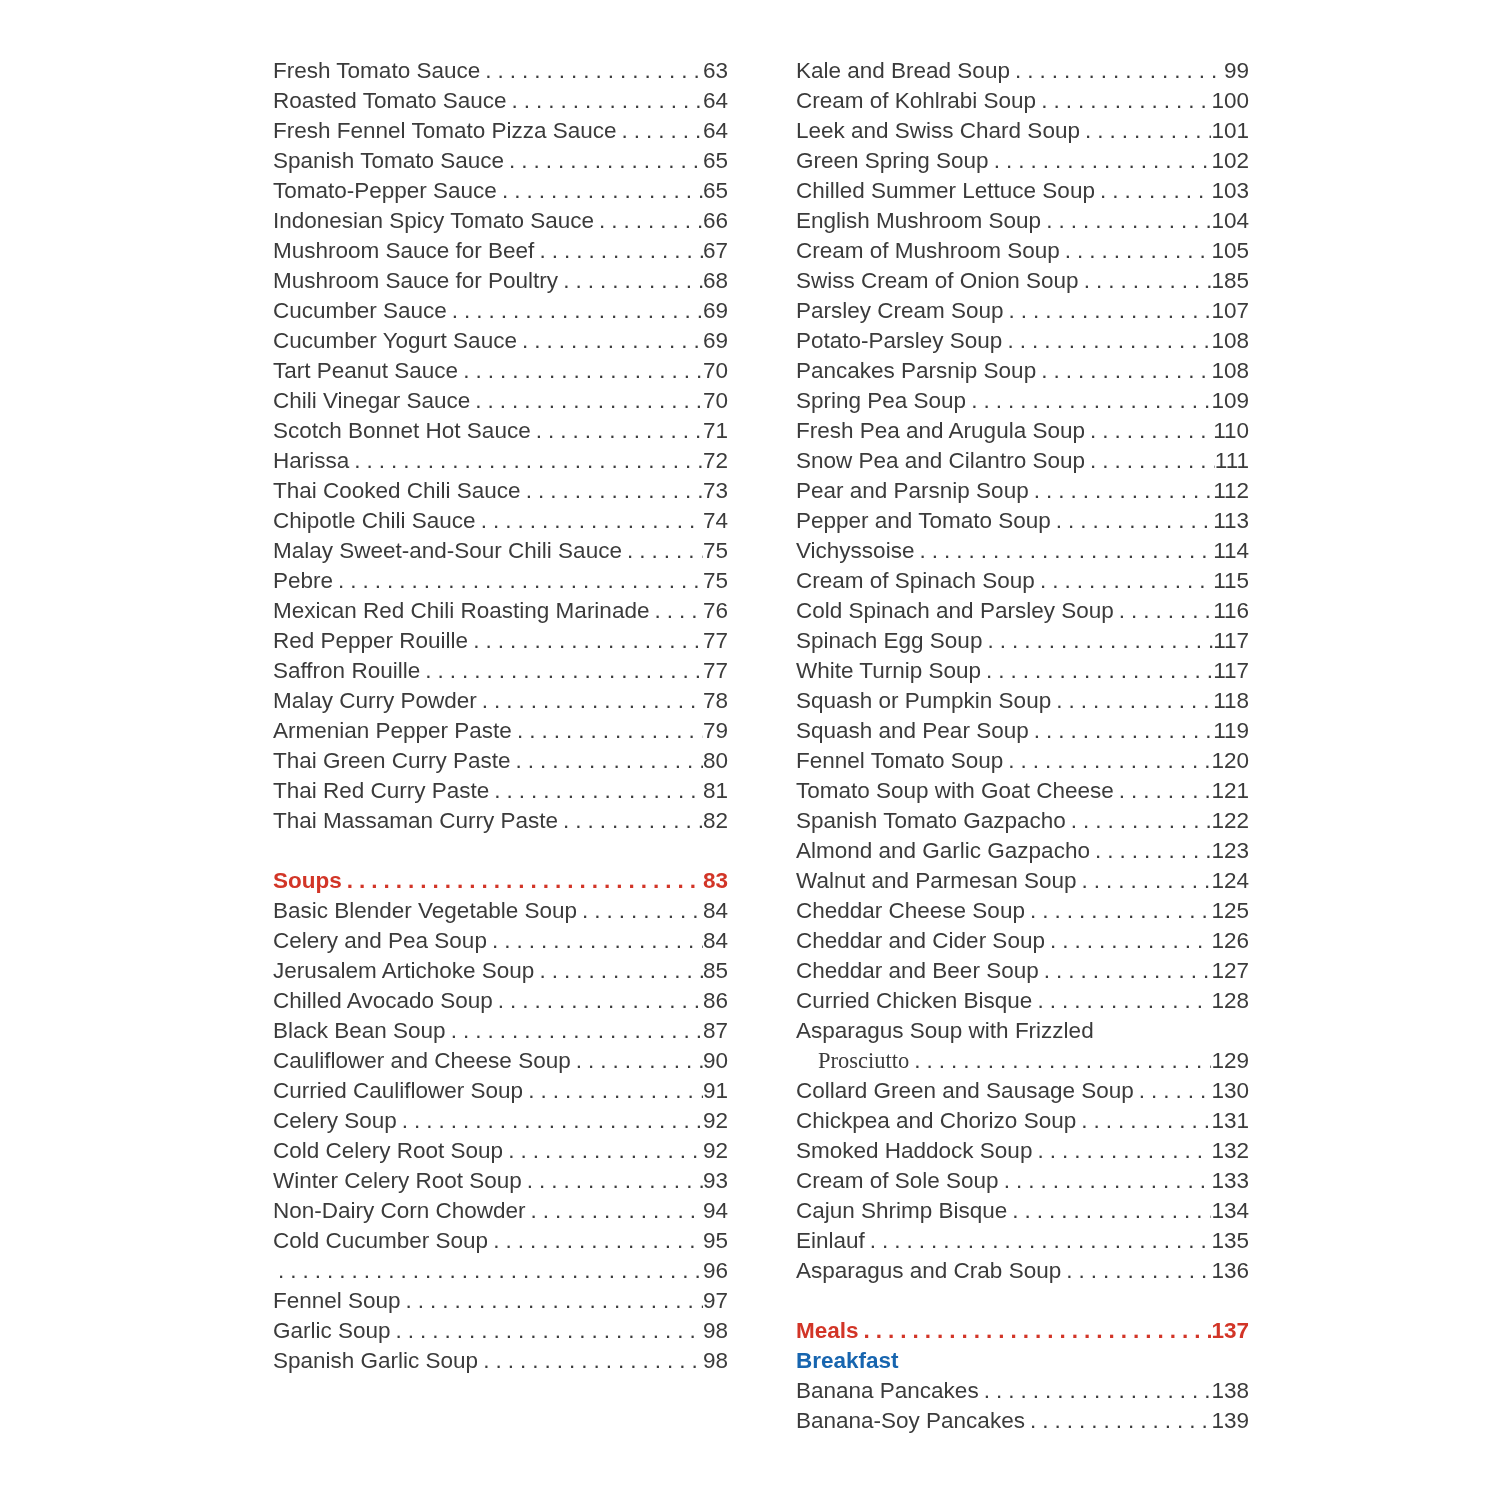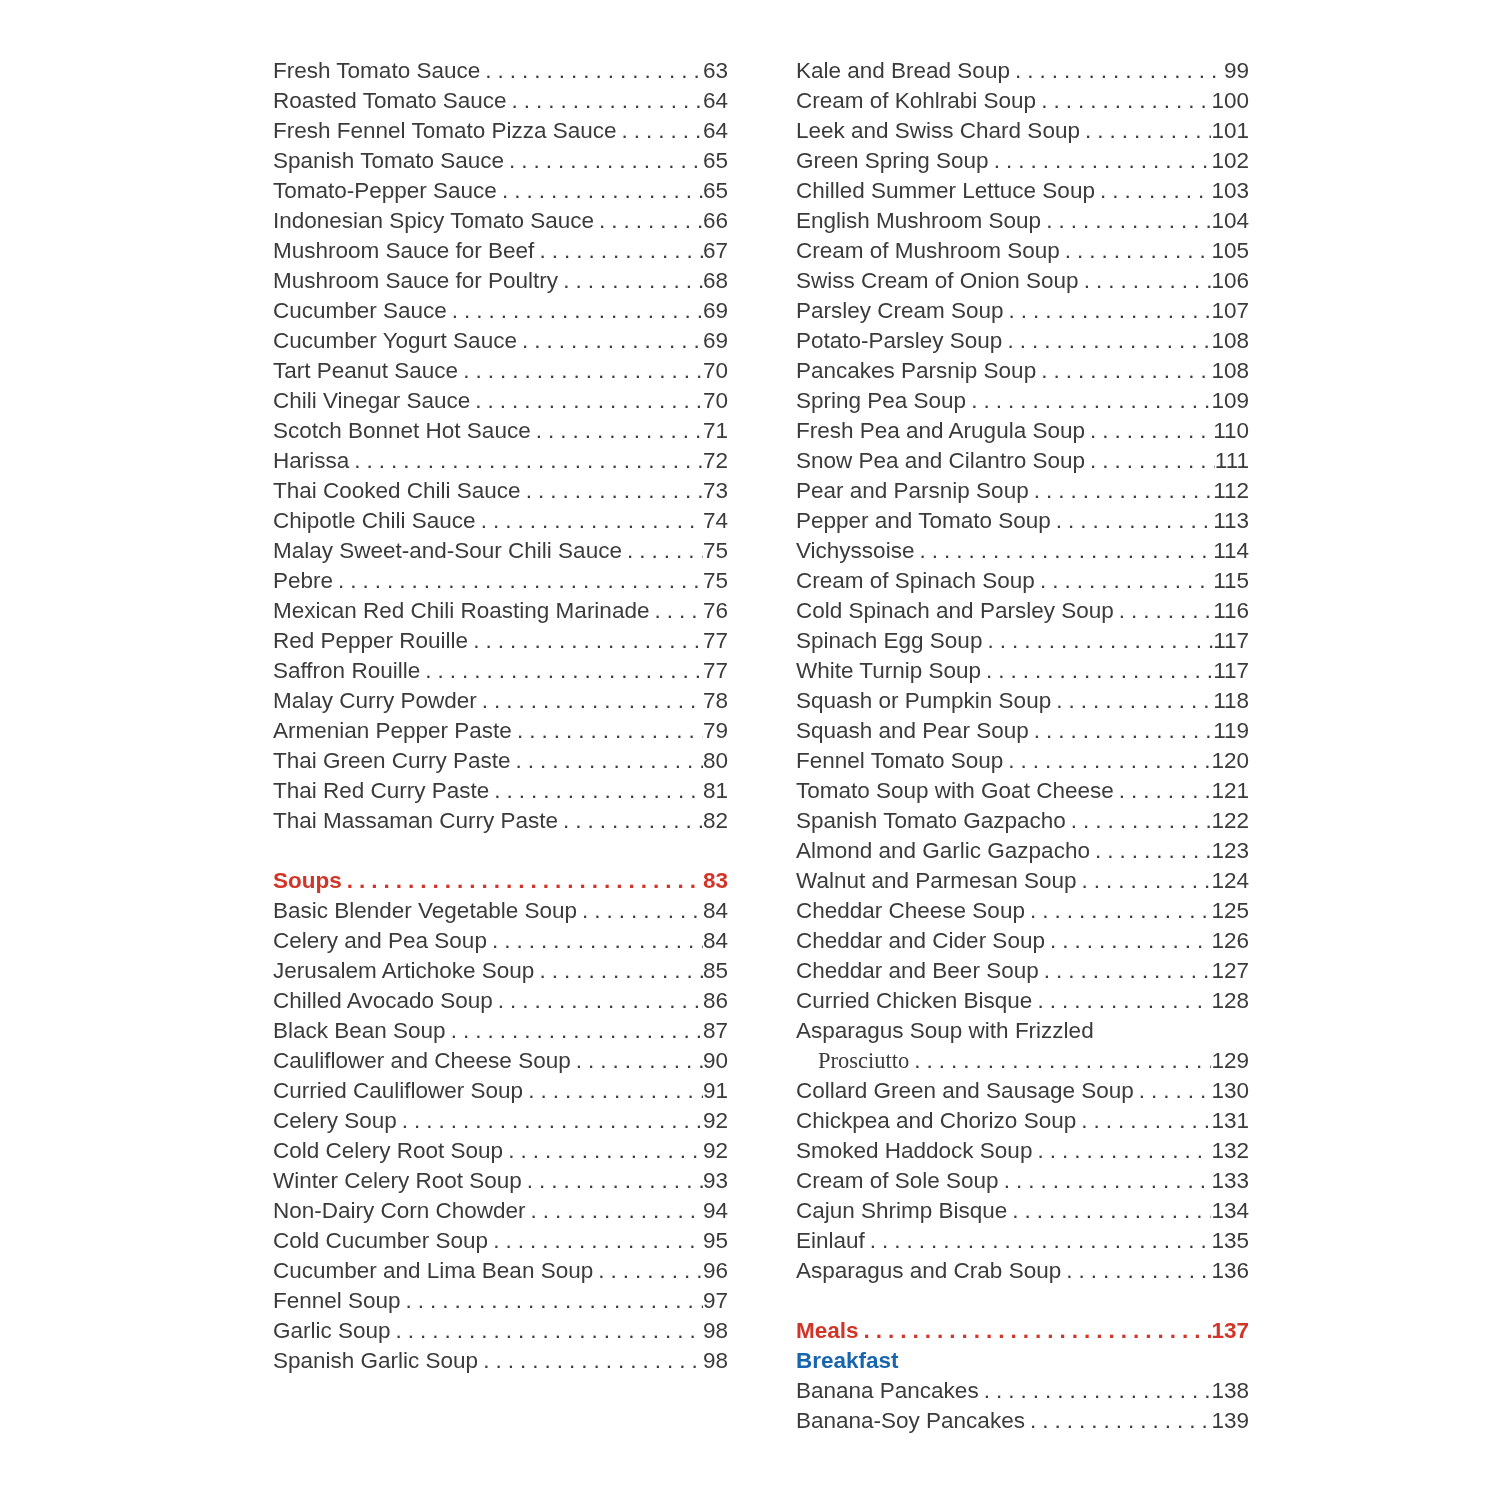--- a/index.html
+++ b/index.html
@@ -233,21 +233,20 @@
         <span class="lbl">Non-Dairy Corn Chowder</span>
         <span class="dots"></span>
         <span class="pg">94</span>
       </div>
       <div class="row">
         <span class="lbl">Cold Cucumber Soup</span>
         <span class="dots"></span>
         <span class="pg">95</span>
       </div>
       <div class="row">
-        <span class="lbl">Cucumber and Lima Bean Soup</span>
         <span class="dots"></span>
         <span class="pg">96</span>
       </div>
       <div class="row">
         <span class="lbl">Fennel Soup</span>
         <span class="dots"></span>
         <span class="pg">97</span>
       </div>
       <div class="row">
         <span class="lbl">Garlic Soup</span>
@@ -292,21 +291,21 @@
         <span class="pg">104</span>
       </div>
       <div class="row">
         <span class="lbl">Cream of Mushroom Soup</span>
         <span class="dots"></span>
         <span class="pg">105</span>
       </div>
       <div class="row">
         <span class="lbl">Swiss Cream of Onion Soup</span>
         <span class="dots"></span>
-        <span class="pg">106</span>
+        <span class="pg">185</span>
       </div>
       <div class="row">
         <span class="lbl">Parsley Cream Soup</span>
         <span class="dots"></span>
         <span class="pg">107</span>
       </div>
       <div class="row">
         <span class="lbl">Potato-Parsley Soup</span>
         <span class="dots"></span>
         <span class="pg">108</span>

